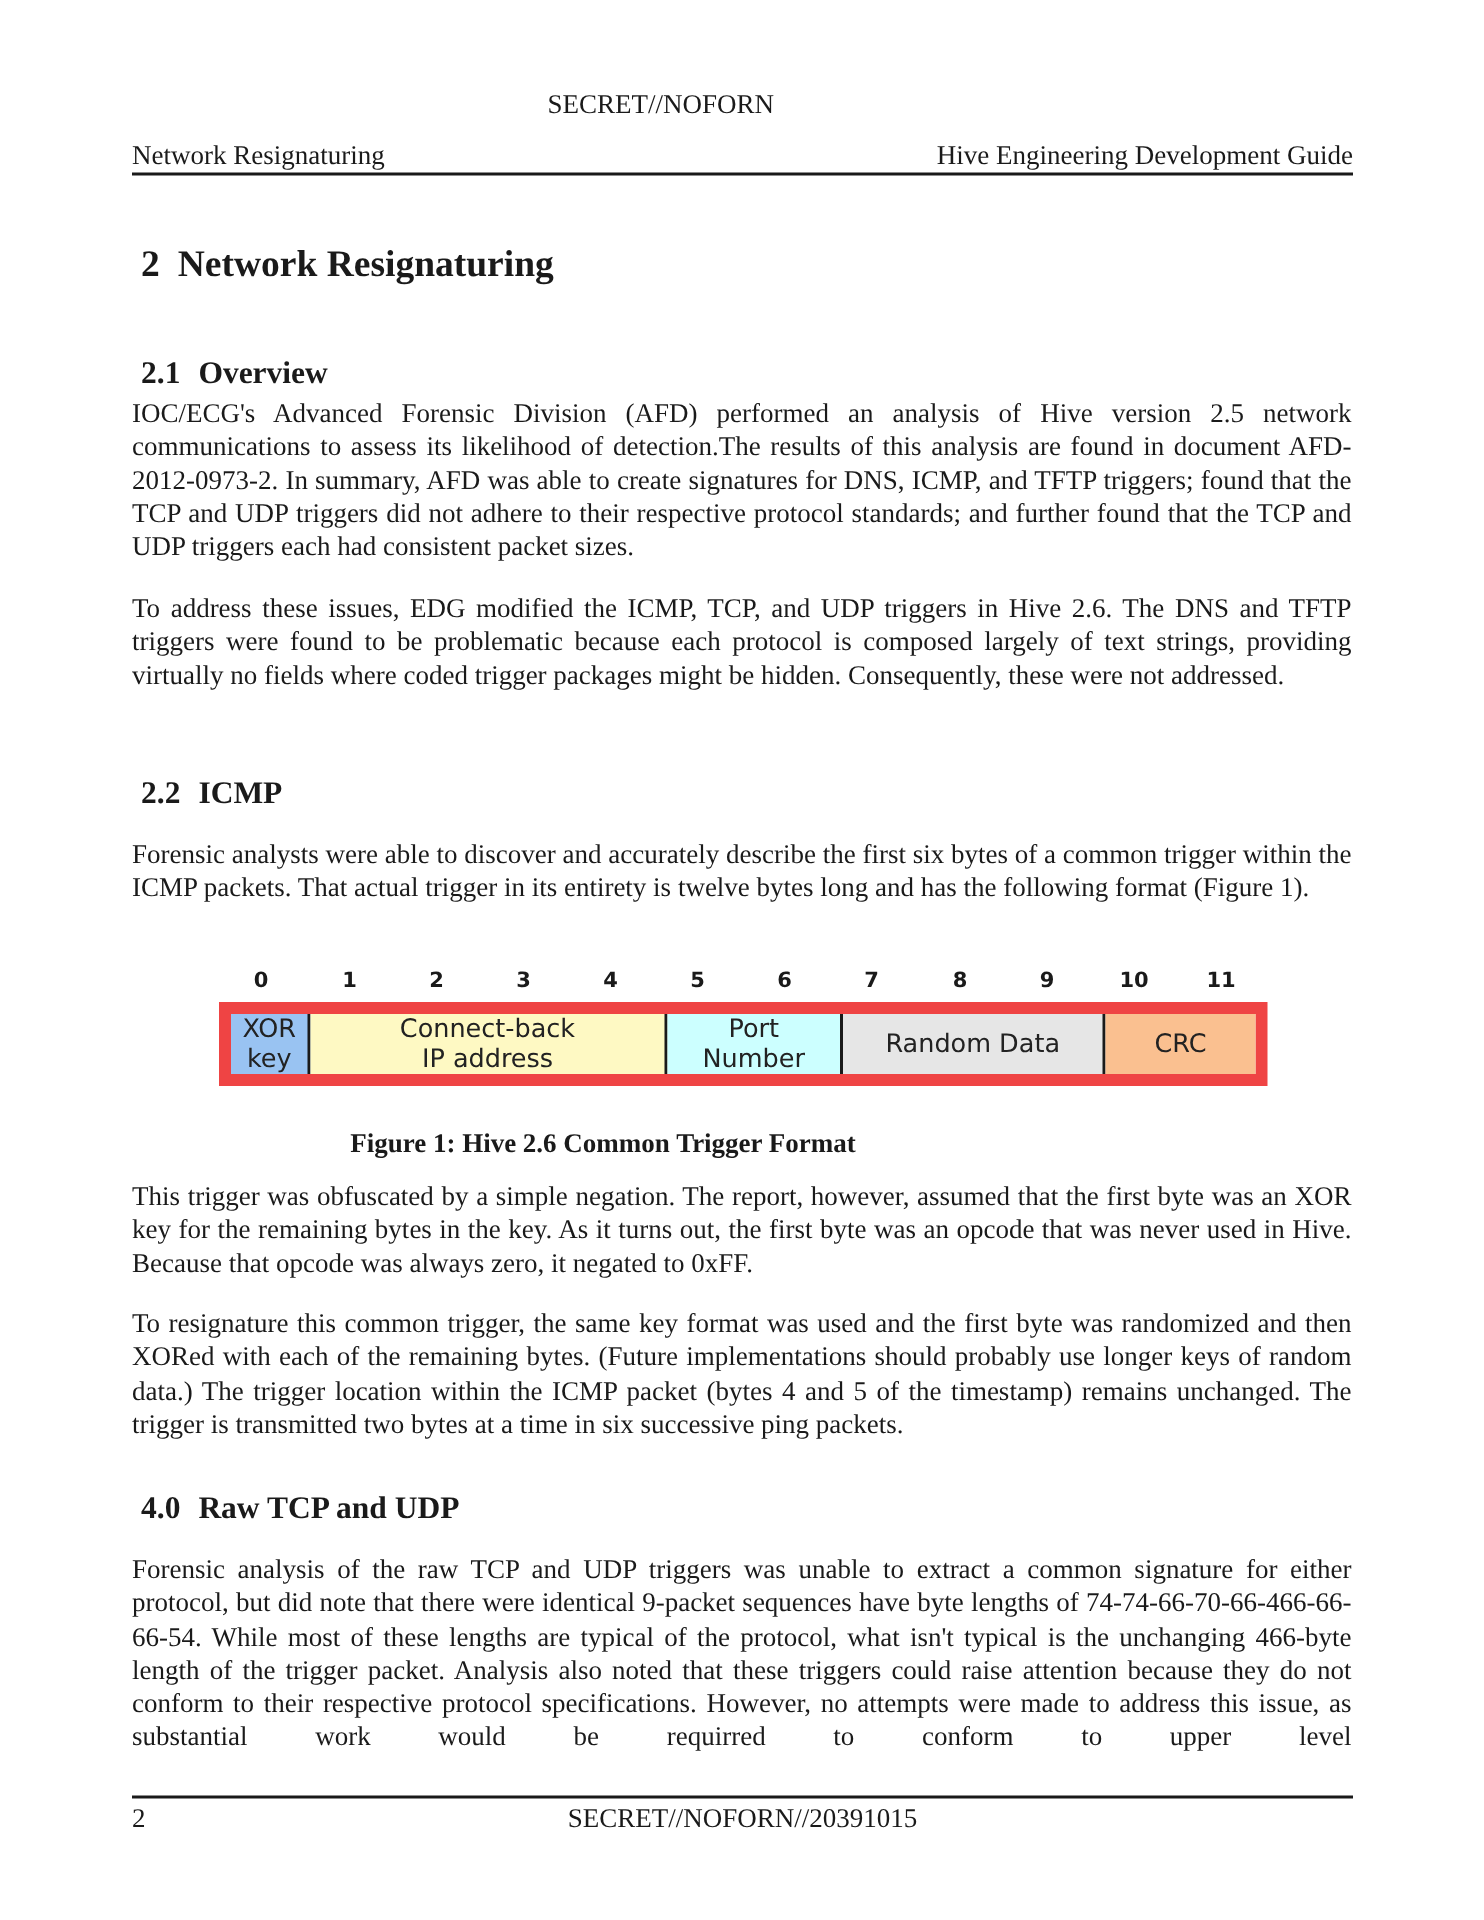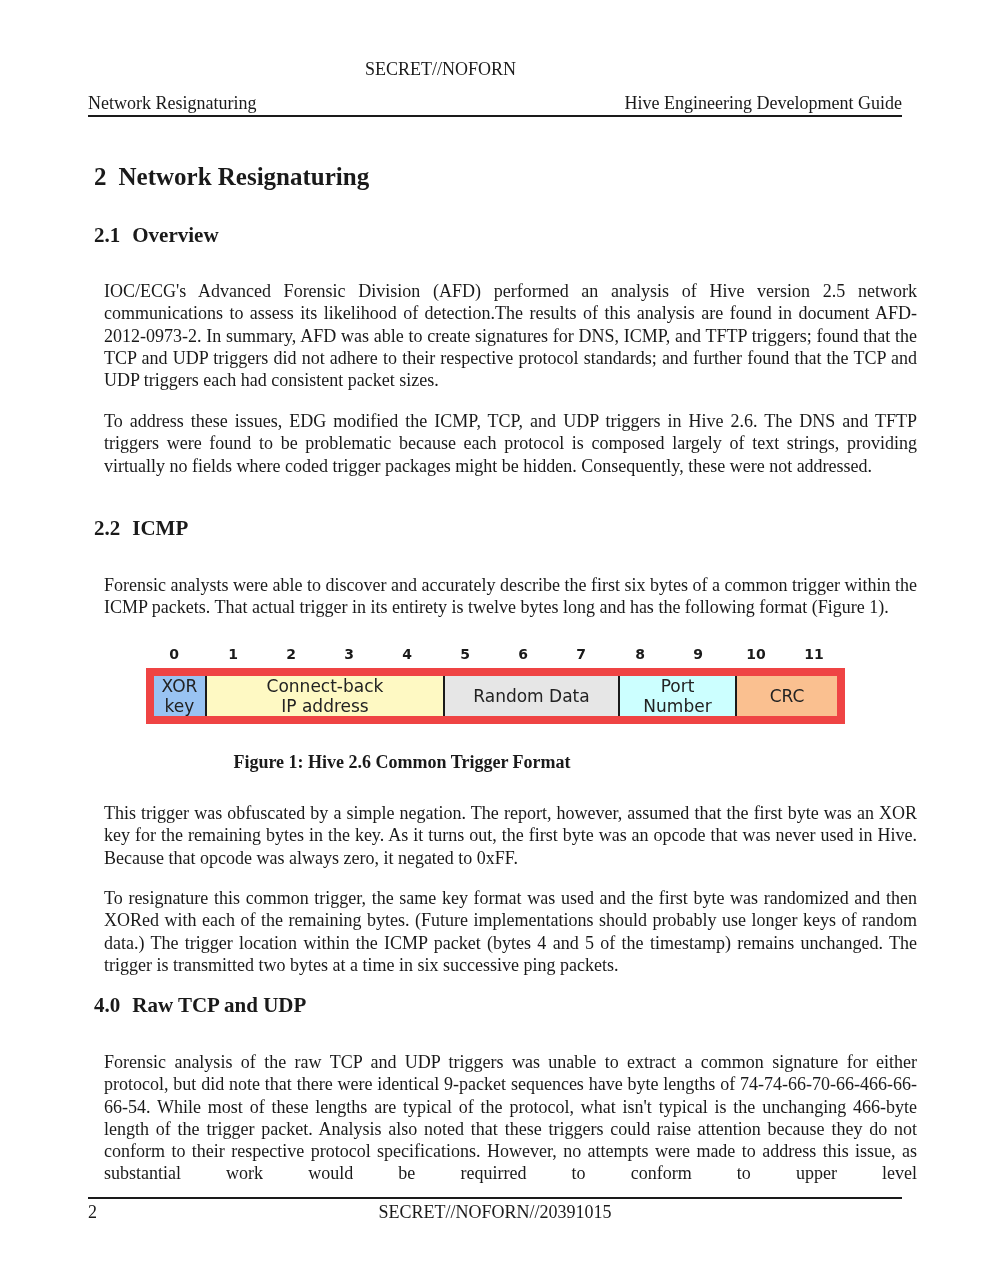--- a/index.html
+++ b/index.html
@@ -5,21 +5,21 @@
   html, body { margin: 0; padding: 0; background: #ffffff; }
   body { width: 989px; height: 1280px; position: relative; overflow: hidden;
          font-family: "Liberation Serif", "DejaVu Serif", serif; color: #1a1a1a; }
   .classif-top { position: absolute; top: 59px; left: 0; width: 881px; text-align: center; font-size: 18px; }
   .running-header { position: absolute; top: 93px; left: 88px; width: 814px; height: 22px;
         border-bottom: 2px solid #1a1a1a; font-size: 18px; display: flex; justify-content: space-between; }
   .h1 { position: absolute; top: 163px; left: 94px; font-size: 25px; font-weight: bold; }
   .h2 { position: absolute; left: 94px; font-size: 21px; font-weight: bold; }
   .num { margin-right: 12px; }
   .para { position: absolute; left: 88px; width: 813px; font-size: 18px; line-height: 22.3px;
-          text-align: justify; margin: 16px; }
+          text-align: justify; margin: 0; }
   .fig { position: absolute; top: 646px; left: 146px; width: 699px; }
   .byte-nums { position: relative; height: 22px; font-family: "DejaVu Sans", sans-serif;
                font-weight: bold; font-size: 14px; }
   .byte-nums span { position: absolute; top: 0; transform: translateX(-50%); }
   .fields { display: flex; height: 56px; border: 8px solid #ef4444; box-sizing: border-box; }
   .field { border-right: 2px solid #1a1a1a; display: flex; align-items: center; justify-content: center;
            text-align: center; font-family: "DejaVu Sans", sans-serif; font-size: 17px; line-height: 20px;
            color: #222; box-sizing: border-box; }
   .field:last-child { border-right: none; }
   .caption { position: absolute; top: 752px; left: 0; width: 804px; text-align: center;
@@ -36,21 +36,21 @@
 
 <div class="running-header">
   <span>Network Resignaturing</span>
   <span>Hive Engineering Development Guide</span>
 </div>
 
 <div class="h1">
   <span class="num">2</span><span>Network Resignaturing</span>
 </div>
 
-<div class="h2" style="top:223px;text-align:center;">
+<div class="h2" style="top:236px;text-align:center;">
   <span class="num">2.1</span><span>Overview</span>
 </div>
 <p class="para" style="top:264px;">IOC/ECG's Advanced Forensic Division (AFD) performed an analysis of Hive version 2.5 network communications to assess its likelihood of detection.The results of this analysis are found in document AFD-2012-0973-2. In summary, AFD was able to create signatures for DNS, ICMP, and TFTP triggers; found that the TCP and UDP triggers did not adhere to their respective protocol standards; and further found that the TCP and UDP triggers each had consistent packet sizes.</p>
 <p class="para" style="top:394px;">To address these issues, EDG modified the ICMP, TCP, and UDP triggers in Hive 2.6. The DNS and TFTP triggers were found to be problematic because each protocol is composed largely of text strings, providing virtually no fields where coded trigger packages might be hidden. Consequently, these were not addressed.</p>
 
 <div class="h2" style="top:516px;">
   <span class="num">2.2</span><span>ICMP</span>
 </div>
 <p class="para" style="top:558px;">Forensic analysts were able to discover and accurately describe the first six bytes of a common trigger within the ICMP packets. That actual trigger in its entirety is twelve bytes long and has the following format (Figure 1).</p>
 
@@ -69,25 +69,25 @@
       <span style="left: 610px;">10</span>
       <span style="left: 668px;">11</span>
     </div>
   <div class="fields" id="fields">
       <div class="field" style="background: rgb(153, 195, 242); width: 53px;">
         <div>XOR<br>key</div>
       </div>
       <div class="field" style="background: #fef9c3; width: 238px;">
         <div>Connect-back<br>IP address</div>
       </div>
+      <div class="field" style="background: rgb(204, 255, 255); width: 117px;">
+        <div>Port<br>Number</div>
+      </div>
       <div class="field" style="background: rgb(230, 230, 230); width: 175px;">
         <div>Random Data</div>
-      </div>
-      <div class="field" style="background: rgb(204, 255, 255); width: 117px;">
-        <div>Port<br>Number</div>
       </div>
       <div class="field" style="background: rgb(250, 192, 144); width: 116px; flex: 1 1 0%;">
         <div>CRC</div>
       </div>
     </div>
 </div>
 
 <div class="caption">Figure 1: Hive 2.6 Common Trigger Format</div>
 
 <p class="para" style="top:786px;">This trigger was obfuscated by a simple negation. The report, however, assumed that the first byte was an XOR key for the remaining bytes in the key. As it turns out, the first byte was an opcode that was never used in Hive. Because that opcode was always zero, it negated to 0xFF.</p>

